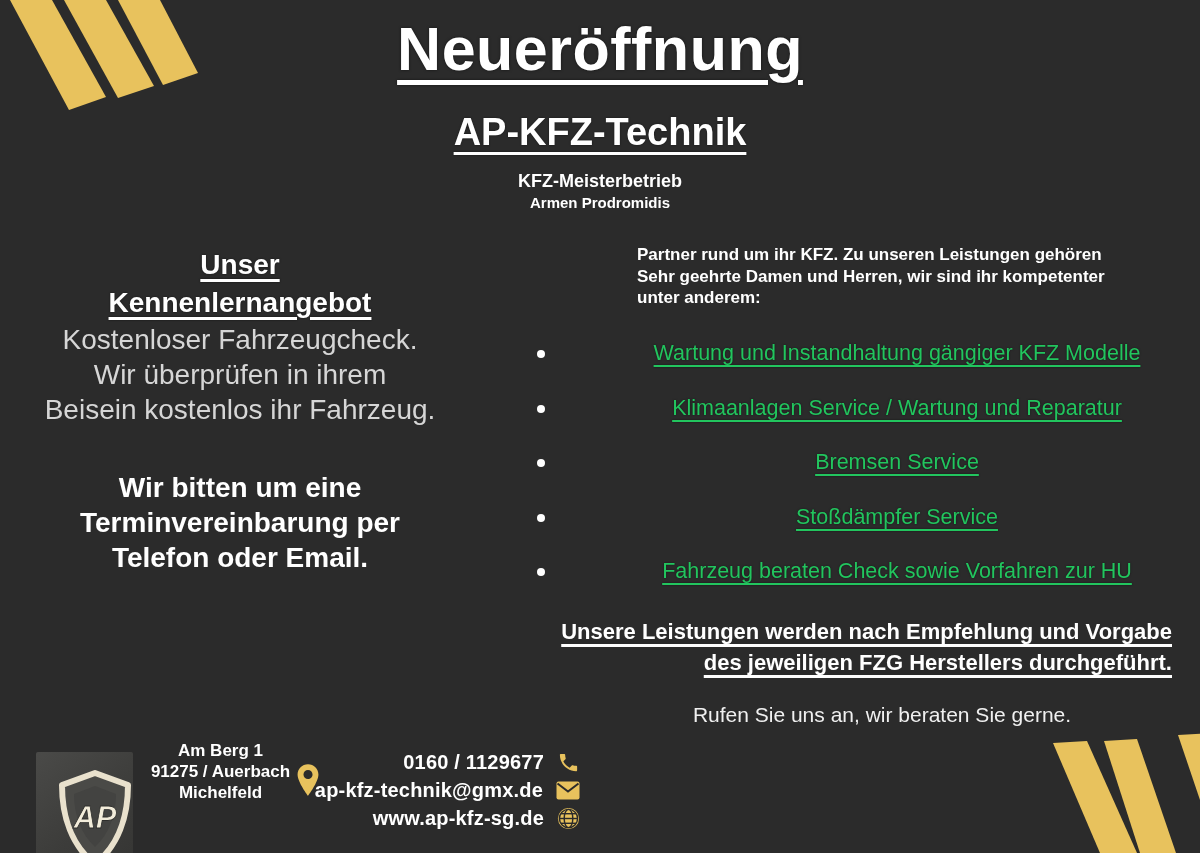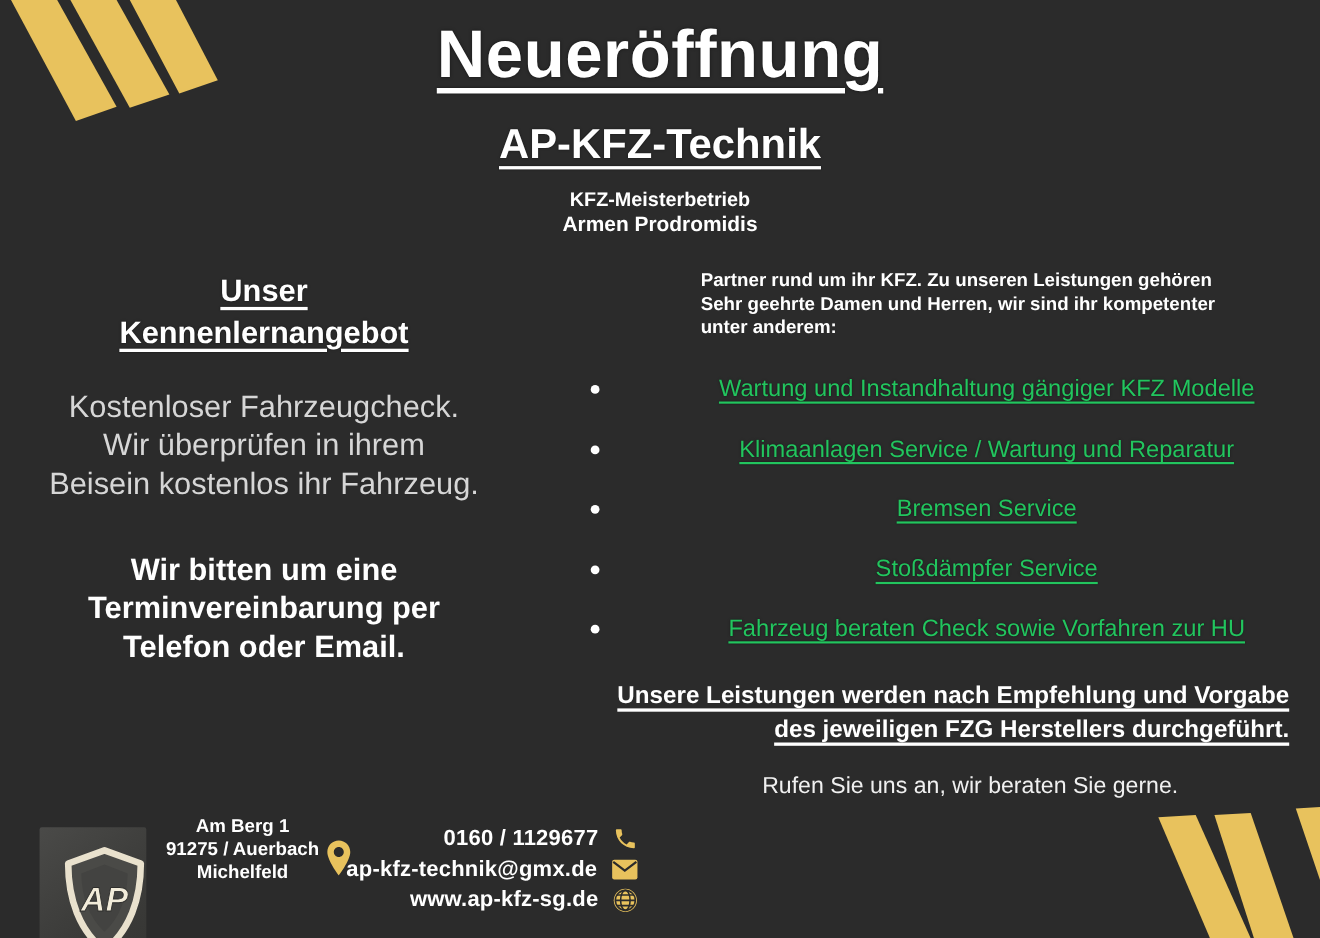--- a/index.html
+++ b/index.html
@@ -34,35 +34,35 @@
     display: block;
     margin-top: 27px;
     font-size: 38px;
     font-weight: bold;
     text-decoration: underline;
     text-decoration-thickness: 3px;
     text-underline-offset: 7px;
     text-shadow: 0 0 2px rgba(0,0,0,.55);
   }
   .tagline { margin-top: 17px; font-size: 18px; font-weight: bold; }
-  .owner   { margin-top: 2px;  font-size: 19px; font-weight: bold; }
+  .owner   { margin-top: 2px;  font-size: 15px; font-weight: bold; }
 
   
   .offer { position: absolute; left: 20px; top: 246px; width: 440px; text-align: center; }
   .offer-heading span {
     display: block;
     font-size: 28px;
     font-weight: bold;
     line-height: 38px;
     text-decoration: underline;
     text-decoration-thickness: 2.5px;
     text-underline-offset: 5px;
     text-shadow: 0 0 2px rgba(0,0,0,.55);
   }
-  .offer-body { margin-top: 30px; }
+  .offer-body { }
   .offer-body span { display: block; font-size: 28px; line-height: 35px; color: #d6d6d6; }
   .offer-cta { margin-top: 43px; }
   .offer-cta span { display: block; font-size: 28px; line-height: 35px; font-weight: bold; color: #ffffff; }
 
   
   .services-intro { position: absolute; left: 637px; top: 244px; width: 510px; }
   .services-intro span { display: block; font-size: 17px; font-weight: bold; line-height: 21.5px; }
 
   .service-list { position: absolute; left: 594px; top: 341px; width: 606px; list-style: none; }
   .service-item { position: relative; height: 54.5px; text-align: center; }

